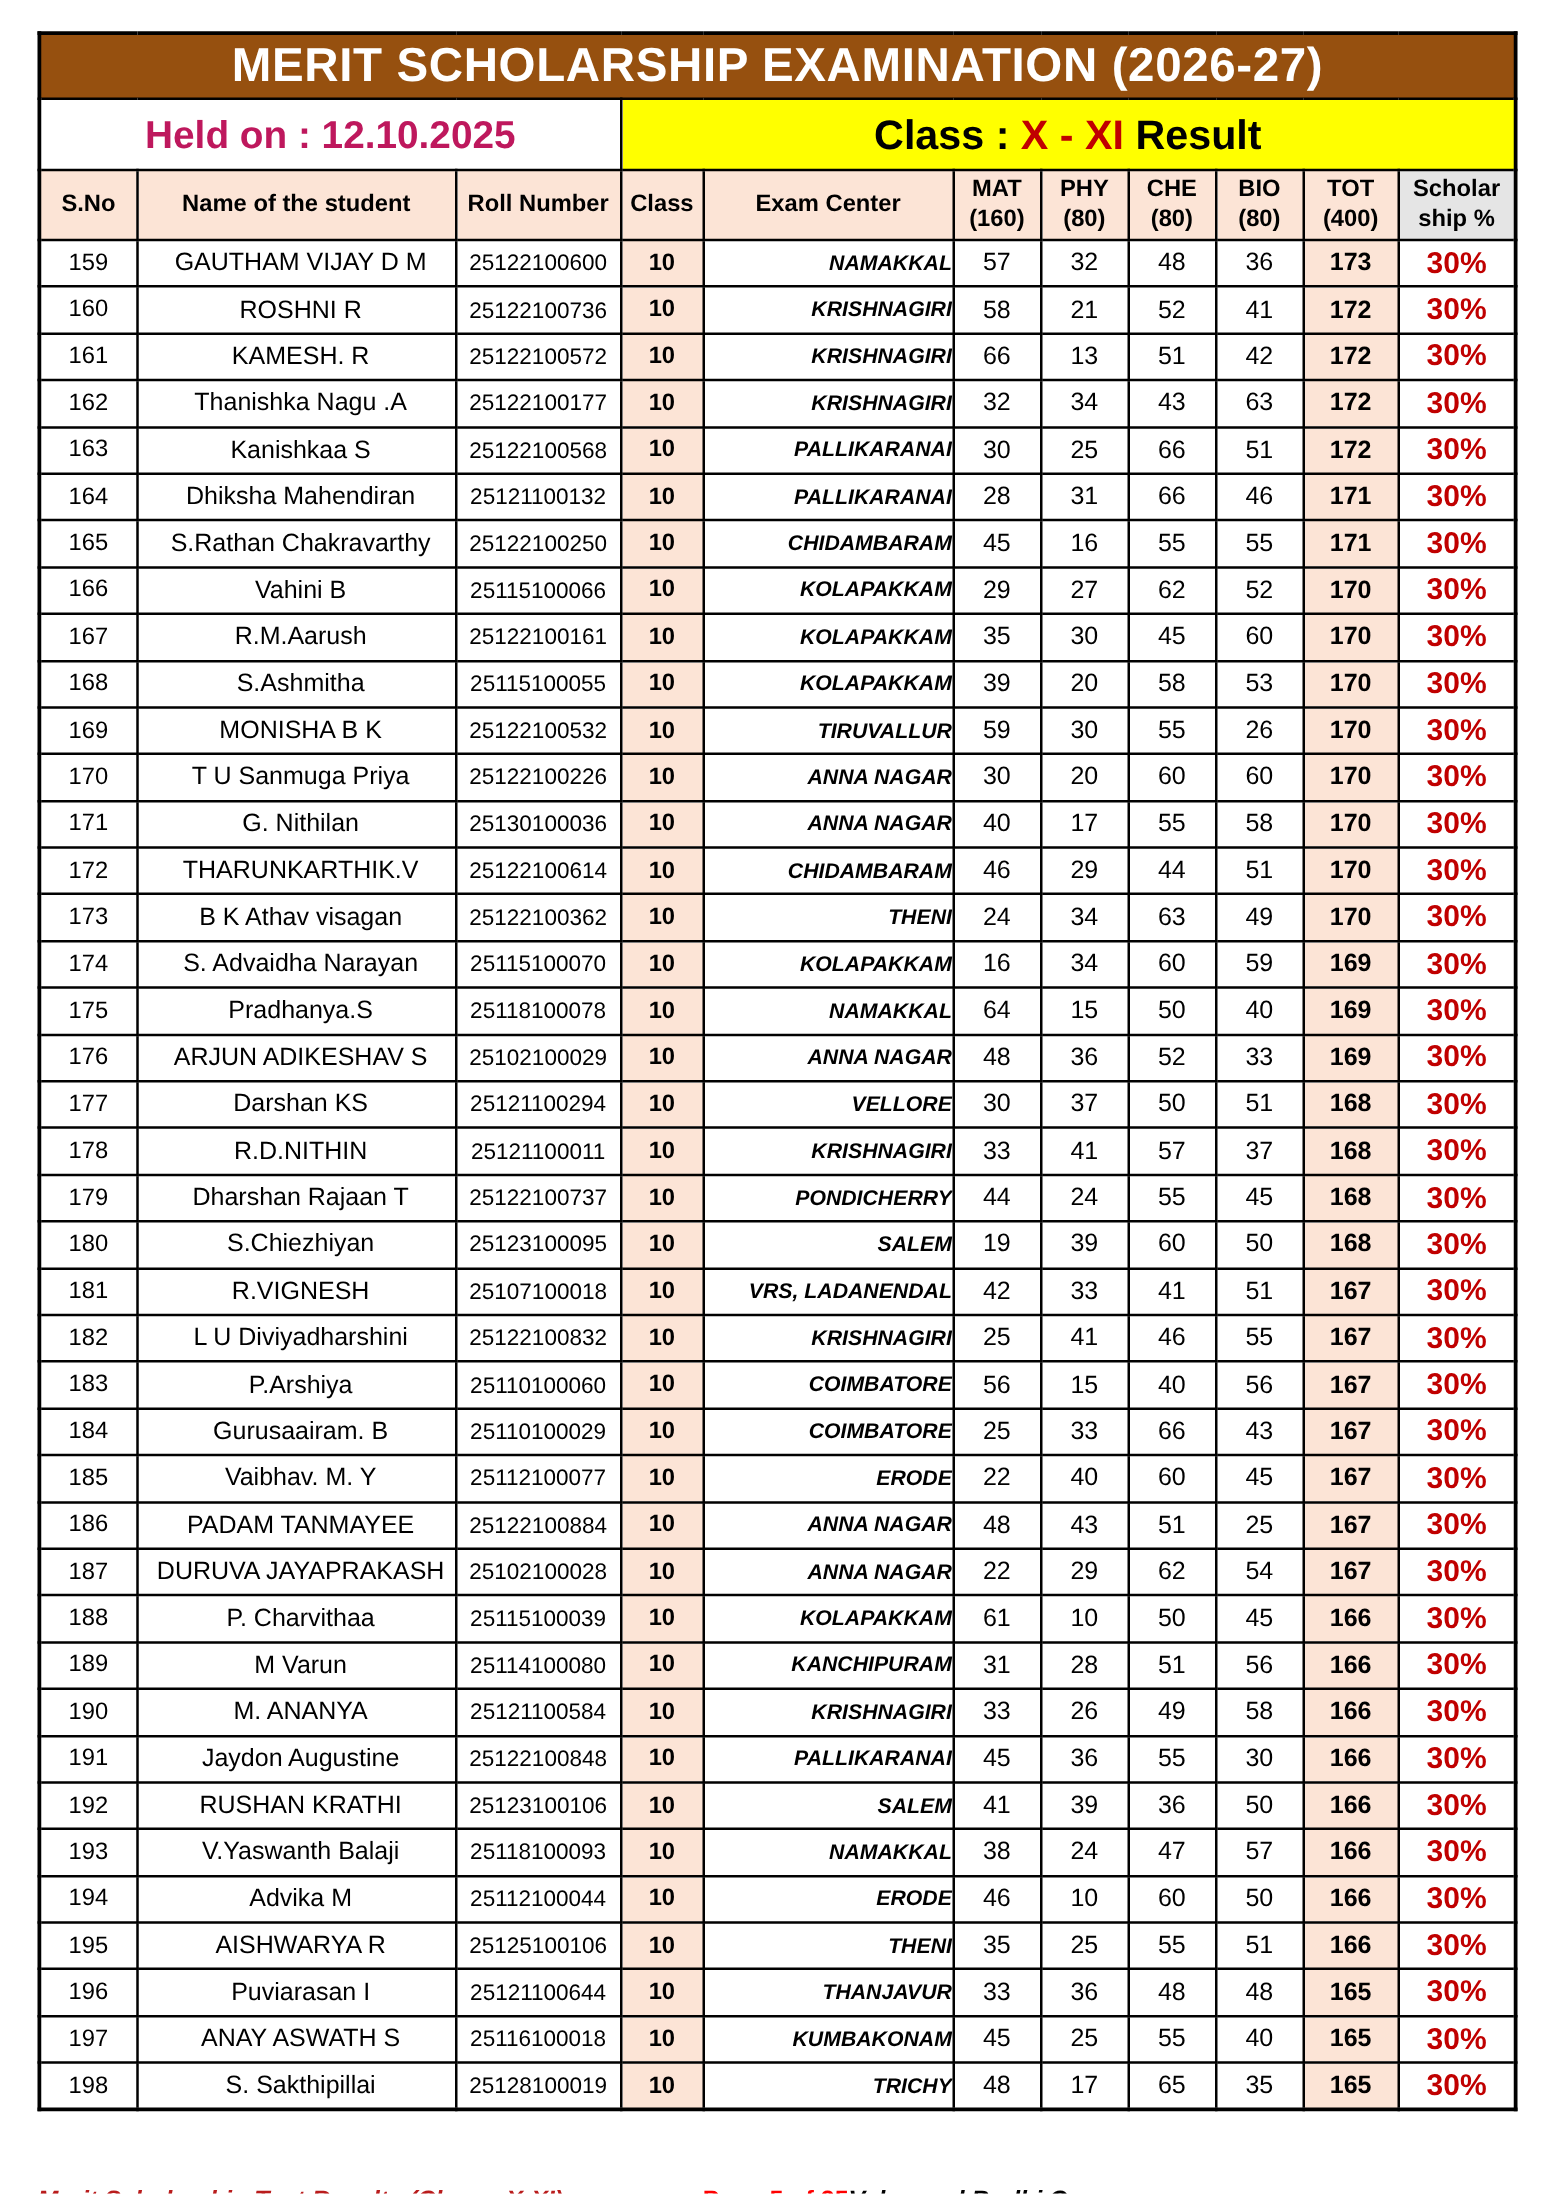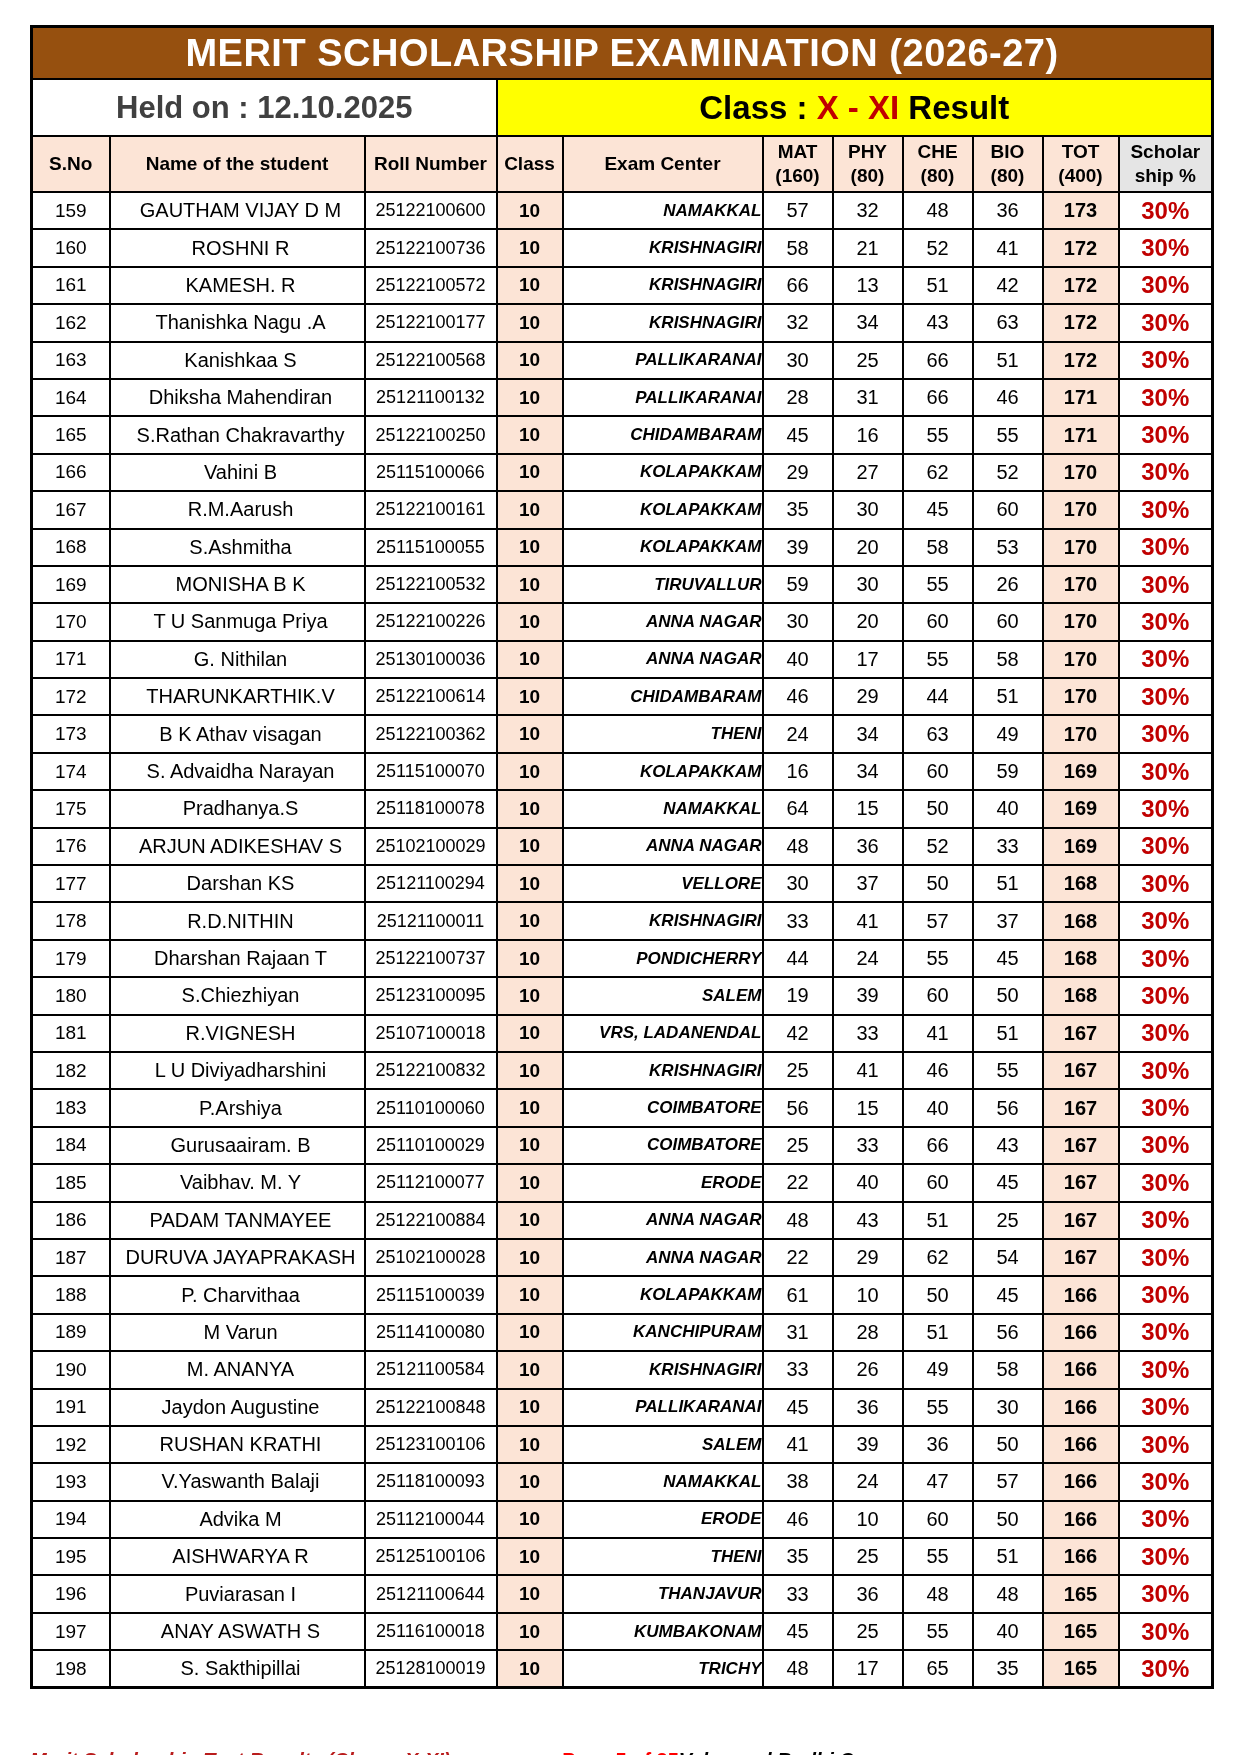--- a/index.html
+++ b/index.html
@@ -32,21 +32,21 @@
     color:#ffffff;
     font-size:38px;
     font-weight:bold;
     text-align:center;
     letter-spacing:0.5px;
   }
   
   td.held-on {
     height:55px;
     background:#ffffff;
-    color:#404040;
+    color:#be185d;
     font-size:31px;
     font-weight:bold;
     text-align:center;
   }
   td.class-result {
     background:#FFFF00;
     color:#000000;
     font-size:33px;
     font-weight:bold;
     text-align:center;

